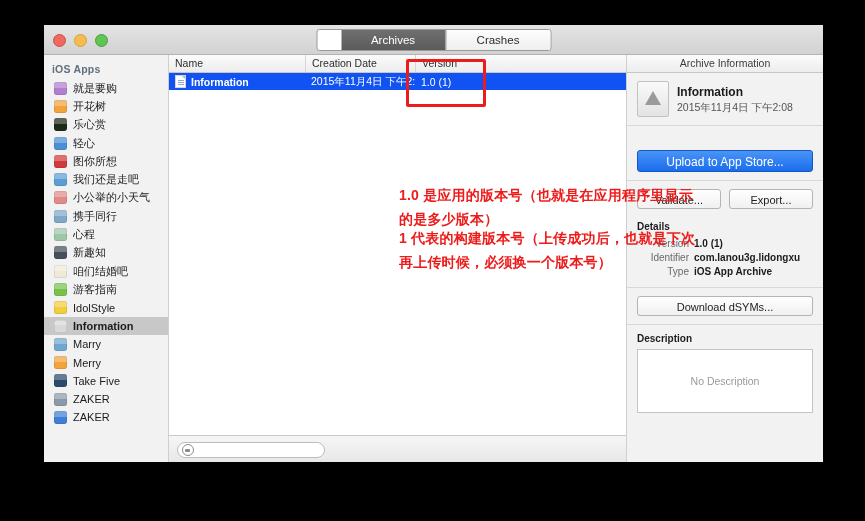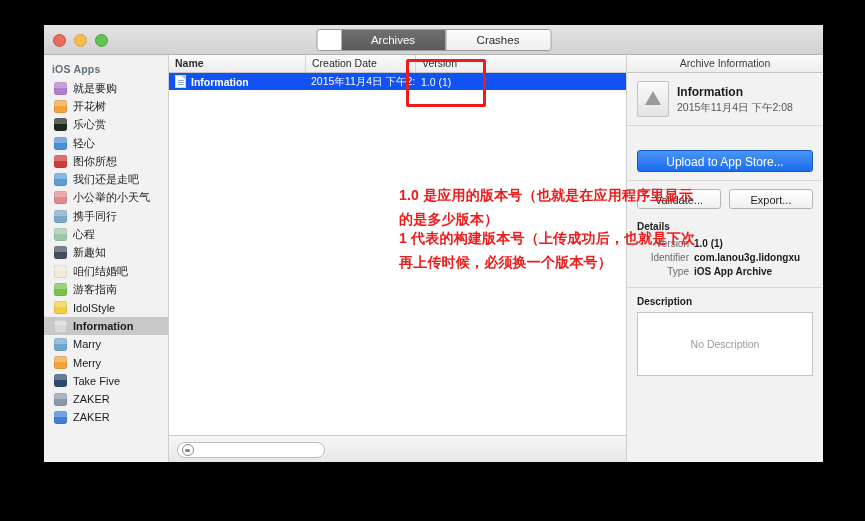--- a/index.html
+++ b/index.html
@@ -157,21 +157,21 @@
   }
   .hcol {
     padding-left: 6px;
     border-left: 1px solid #d5d5d5;
     height: 100%;
     line-height: 17px;
     box-sizing: border-box;
     position: relative;
   }
   .hcol:first-child { border-left: none; }
-  .hcol.name { width: 136px; font-weight: bold; }
+  .hcol.name { width: 136px; }
   .hcol.date { width: 110px; }
   .hcol.version { flex: 1; }
   .rows { flex: 1; position: relative; overflow: hidden; }
   .row {
     display: flex;
     align-items: center;
     height: 17px;
     font-size: 10.5px;
     background: #1152f3;
     color: #ffffff;
@@ -536,20 +536,23 @@
                 <div class="detail-key">Identifier</div>
                 <div class="detail-val">com.lanou3g.lidongxu</div>
               </div>
               <div class="detail-line">
                 <div class="detail-key">Type</div>
                 <div class="detail-val">iOS App Archive</div>
               </div>
             </div>
         </div>
 
+        <div class="insp-section">
+          <div class="btn">Download dSYMs...</div>
+        </div>
 
         <div class="insp-section" style="border-bottom:none;">
           <div class="sec-title">Description</div>
           <div class="desc-box">
             <span>No Description</span>
           </div>
         </div>
       </div>
 
     </div>

